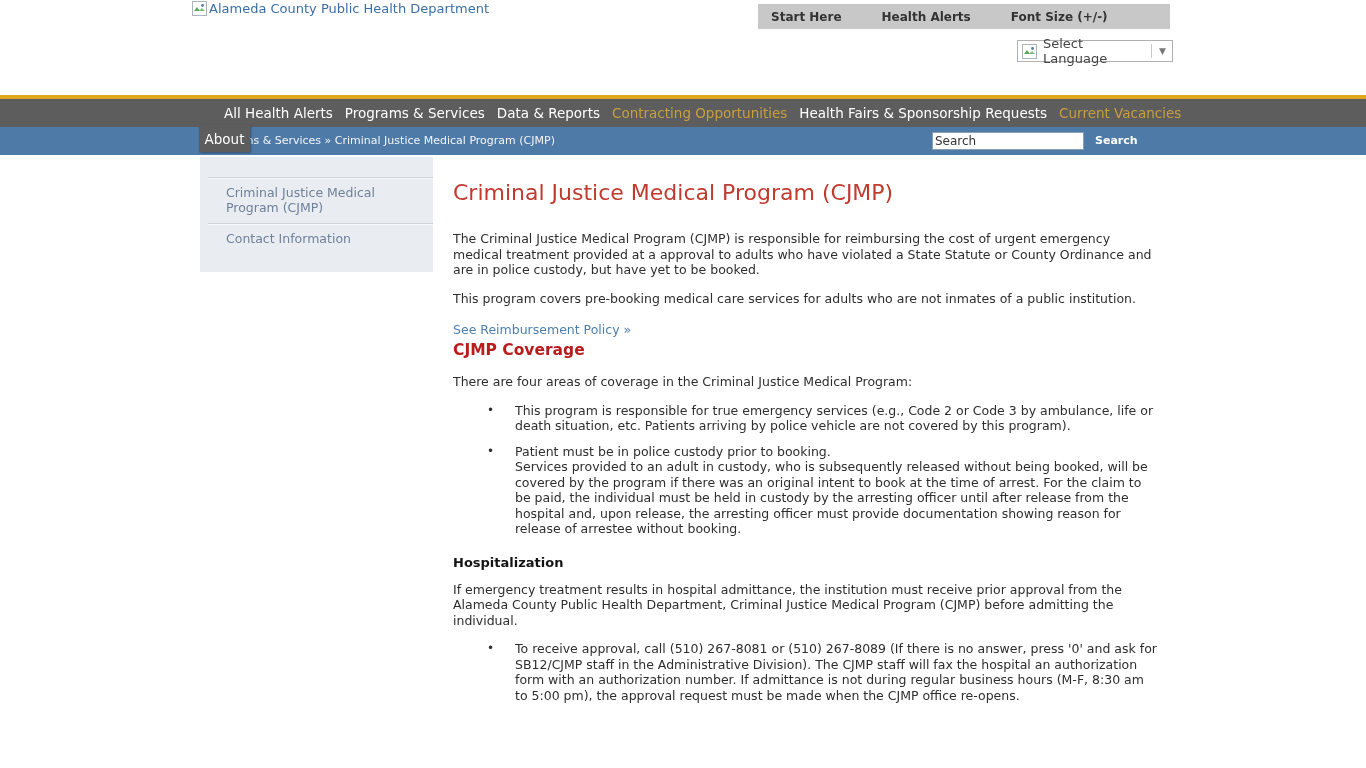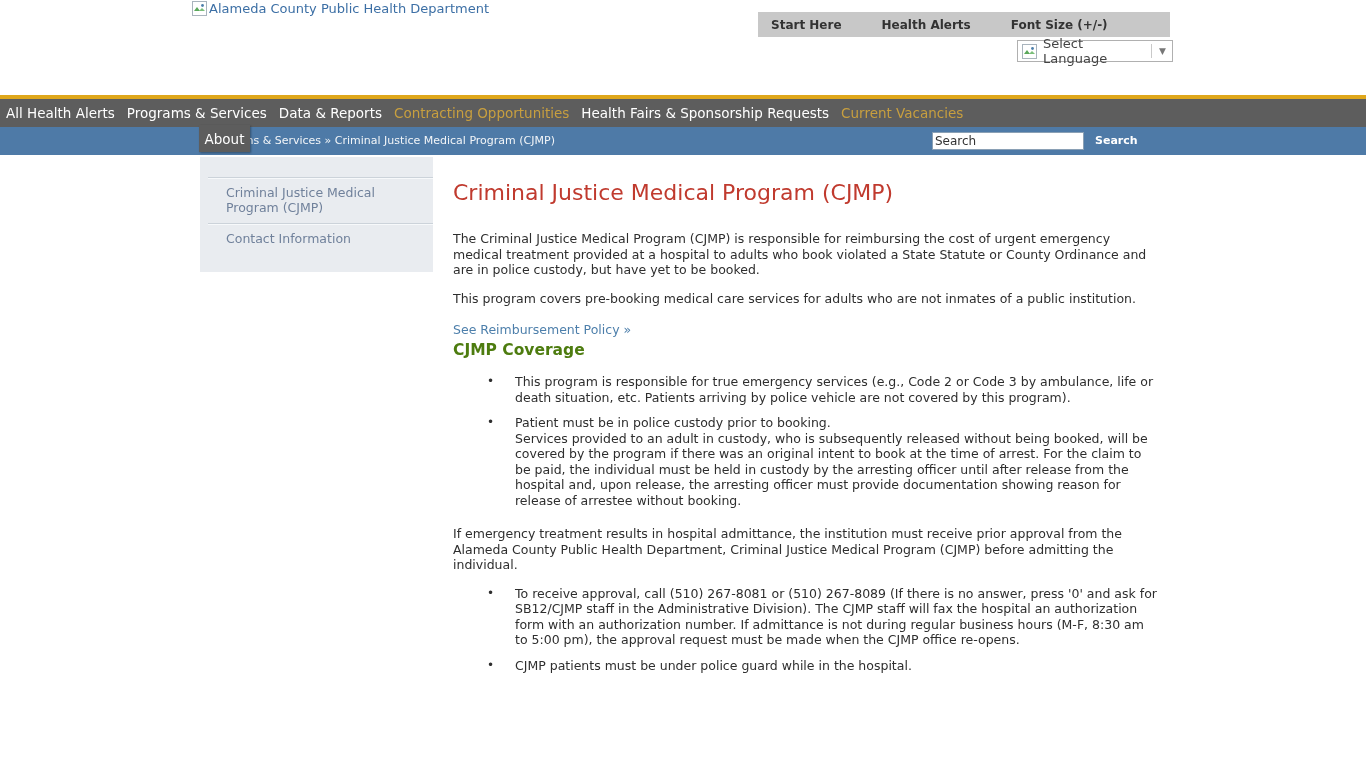--- a/index.html
+++ b/index.html
@@ -5,33 +5,33 @@
   html,body{margin:0;padding:0;background:#ffffff;}
   .page{position:relative;width:1366px;height:768px;background:#ffffff;overflow:hidden;
         font-family:"DejaVu Sans","Liberation Sans",sans-serif;color:#2e2e2e;}
 
   
   .logo-link{position:absolute;left:192px;top:1px;display:flex;align-items:flex-start;gap:2px;
              color:#3c6fa5;font-size:13px;text-decoration:none;cursor:pointer;}
   .broken-img{display:inline-block;width:13px;height:13px;background:#fff;border:1px solid #a9b4bd;
               position:relative;overflow:hidden;flex:0 0 auto;}
   .broken-img svg{display:block;}
-  .utility-bar{position:absolute;left:758px;top:12px;width:412px;height:25px;background:#c8c8c8;
+  .utility-bar{position:absolute;left:758px;top:4px;width:412px;height:25px;background:#c8c8c8;
                display:flex;align-items:center;gap:40px;padding-left:13px;box-sizing:border-box;}
   .utility-link{font-size:12px;font-weight:bold;color:#333;cursor:pointer;white-space:nowrap;}
   .lang-box{position:absolute;left:1017px;top:40px;width:156px;height:22px;background:#fff;
             border:1px solid #b0b0b0;display:flex;align-items:center;box-sizing:border-box;cursor:pointer;justify-content:space-between;}
   .lang-box .broken-img{margin:0 6px 0 4px;}
   .lang-label{font-size:13px;color:#444;flex:1;}
   .lang-arrow{font-size:9px;color:#777;border-left:1px solid #c9c9c9;padding:2px 6px 2px 7px;}
 
   
   .gold-line{position:absolute;left:0;top:95px;width:100%;height:4px;background:#dfa71b;}
   .nav-bar{position:absolute;left:0;top:99px;width:100%;height:28px;background:#5d5d5d;
-           display:flex;align-items:center;box-sizing:border-box;}
+           display:flex;align-items:center;padding-left:218px;box-sizing:border-box;}
   .nav-item{font-size:13.5px;color:#ffffff;padding:0 6px;white-space:nowrap;cursor:pointer;}
   .nav-item.gold{color:#c89f3f;}
   .crumb-bar{position:absolute;left:0;top:127px;width:100%;height:28px;background:#4e7aa7;}
   .crumb-trail{position:absolute;left:207px;top:0;line-height:28px;font-size:11px;color:#f2f5f8;cursor:pointer;}
   .search-input{position:absolute;left:932px;top:5px;width:146px;height:16px;border:1px solid #8aa0b5;
                 font-family:"DejaVu Sans",sans-serif;font-size:12px;color:#333;padding:0 2px;}
   .search-btn{position:absolute;left:1095px;top:0;line-height:28px;font-size:11px;font-weight:bold;
               color:#ffffff;cursor:pointer;}
   .about-box{position:absolute;left:199px;top:125px;width:51px;height:27px;background:#5d5d5d;
              color:#ffffff;font-size:13.5px;display:flex;align-items:center;justify-content:center;
@@ -42,21 +42,21 @@
            padding:20px 0 18px 0;box-sizing:border-box;}
   .side-item{border-top:1px solid #ccd3da;box-shadow:inset 0 1px 0 #f7f9fb;margin-left:8px;
              padding:7px 34px 8px 18px;font-size:12.5px;line-height:15px;color:#70819b;cursor:pointer;}
 
   
   .main{position:absolute;left:453px;top:157px;width:705px;}
   .main h1{margin:23px 0 25px;font-size:22px;line-height:26px;font-weight:normal;color:#c03a2e;}
   .main p{margin:0 0 13px;font-size:12.5px;line-height:15.5px;}
   .policy-link{display:inline-block;margin:3px 0 4px;font-size:12.5px;color:#4d7fab;
                text-decoration:none;cursor:pointer;}
-  .main h2{margin:0 0 15px;font-size:15.5px;line-height:18px;color:#4d7c0f;}
+  .main h2{margin:0 0 15px;font-size:15.5px;line-height:18px;color:#b91c1c;}
   .main h3{margin:15px 0 12px;font-size:13px;line-height:15px;color:#141414;}
   .main ul{margin:8px 0 18px;padding:0;list-style:none;}
   .main li{position:relative;margin:0 0 10px;padding-left:62px;font-size:12.5px;line-height:15.5px;
            white-space:pre-line;}
   .main li::before{content:"\2022";position:absolute;left:34px;top:0;font-size:12px;color:#2e2e2e;}
 </style>
 </head>
 <body>
 
 <div class="page">
@@ -112,34 +112,35 @@
   <div class="about-box">About</div>
 
   <div class="sidebar">
     <div class="side-item">Criminal Justice Medical Program (CJMP)</div>
     <div class="side-item">Contact Information</div>
   </div>
 
   <div class="main">
     <h1>Criminal Justice Medical Program (CJMP)</h1>
 
-    <p>The Criminal Justice Medical Program (CJMP) is responsible for reimbursing the cost of urgent emergency medical treatment provided at a hospital to adults who book violated a State Statute or County Ordinance and are in police custody, but have yet to be booked.</p>
+    <p>The Criminal Justice Medical Program (CJMP) is responsible for reimbursing the cost of urgent emergency medical treatment provided at a approval to adults who have violated a State Statute or County Ordinance and are in police custody, but have yet to be booked.</p>
     <p>This program covers pre-booking medical care services for adults who are not inmates of a public institution.</p>
 
     <a class="policy-link">See Reimbursement Policy »</a>
 
     <h2>CJMP Coverage</h2>
+    <p>There are four areas of coverage in the Criminal Justice Medical Program:</p>
 
     <ul>
       <li>This program is responsible for true emergency services (e.g., Code 2 or Code 3 by ambulance, life or death situation, etc. Patients arriving by police vehicle are not covered by this program).</li>
       <li>Patient must be in police custody prior to booking.
 Services provided to an adult in custody, who is subsequently released without being booked, will be covered by the program if there was an original intent to book at the time of arrest. For the claim to be paid, the individual must be held in custody by the arresting officer until after release from the hospital and, upon release, the arresting officer must provide documentation showing reason for release of arrestee without booking.</li>
     </ul>
 
+    <h3>Hospitalization</h3>
     <p>If emergency treatment results in hospital admittance, the institution must receive prior approval from the Alameda County Public Health Department, Criminal Justice Medical Program (CJMP) before admitting the individual.</p>
     <ul>
       <li>To receive approval, call (510) 267-8081 or (510) 267-8089 (If there is no answer, press '0' and ask for SB12/CJMP staff in the Administrative Division). The CJMP staff will fax the hospital an authorization form with an authorization number. If admittance is not during regular business hours (M-F, 8:30 am to 5:00 pm), the approval request must be made when the CJMP office re-opens.</li>
-      <li>CJMP patients must be under police guard while in the hospital.</li>
 
     </ul>
   </div>
 
 </div>
 
 </body></html>

